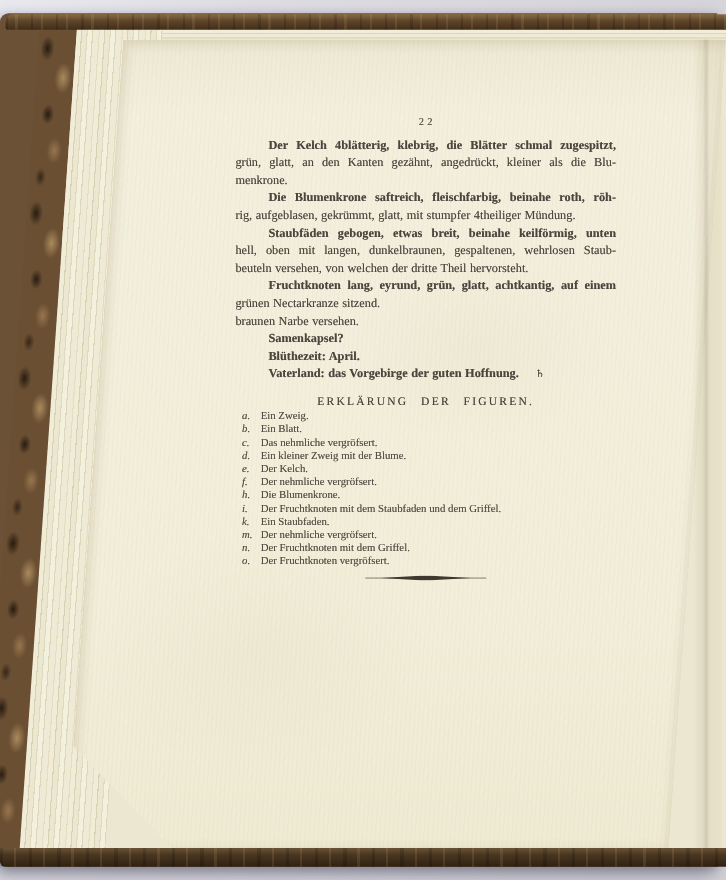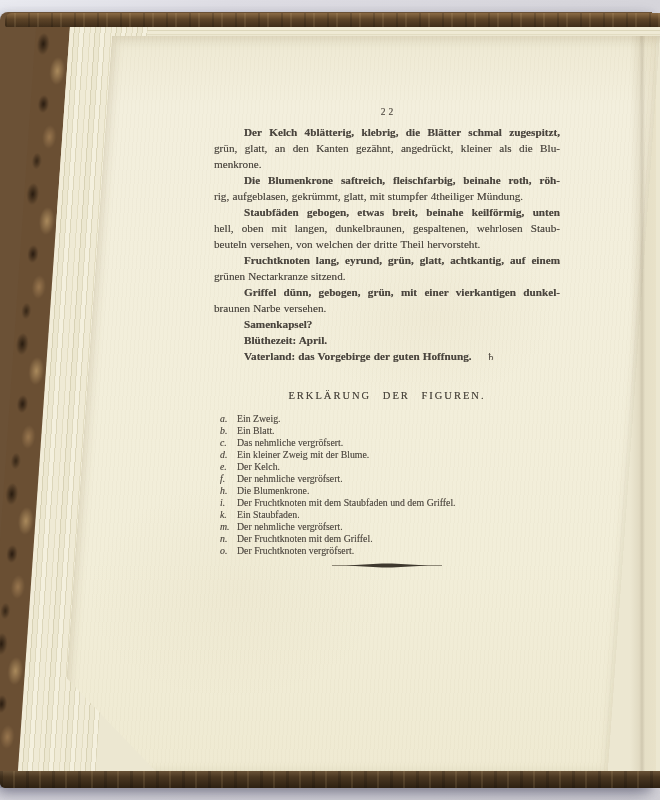--- a/index.html
+++ b/index.html
@@ -62,24 +62,24 @@
 
   .pagenum { height:17px; text-align:center; font-size:9.5px; letter-spacing:3px;
     color:#585249; padding-left:3px; }
 
   .tline { height:16px; line-height:16px; font-size:11.2px; white-space:nowrap;
     text-align:justify; word-spacing:.4px; }
   .tline.just { text-align-last:justify; }
   .tline.ind { padding-left:30px;font-weight:bold; }
   .saturn { font-family:"DejaVu Sans", sans-serif; font-size:9.5px; padding-left:15px; color:#514b42; }
 
-  .heading { margin-top:24px; height:15px; line-height:15px; text-align:center;
+  .heading { margin-top:10px; height:15px; line-height:15px; text-align:center;
     font-size:10.5px; letter-spacing:2px; word-spacing:7px; color:#49443c; }
 
-  .figlist { margin-top:10px; padding-left:6px; }
+  .figlist { margin-top:0; padding-left:6px; }
   .fig-row { height:12px; line-height:12px; font-size:9.8px; color:#534d45; white-space:nowrap; }
   .fig-letter { display:inline-block; width:17px; font-style:italic; }
 
   .divider { position:relative; width:110px; height:5px; margin:6px auto 0; }
   .divider-hairline { position:absolute; left:0; right:0; top:2px; height:1px;
     background:rgba(62,54,42,.55); }
   .divider-swell { position:absolute; left:14px; right:14px; top:0; height:5px; background:#3e382e;
     clip-path:polygon(0 50%, 44% 8%, 56% 8%, 100% 50%, 56% 92%, 44% 92%); }
 </style>
 </head>
@@ -104,21 +104,20 @@
           <div class="tline ind just">Der Kelch 4blätterig, klebrig, die Blätter schmal zugespitzt,</div>
           <div class="tline just">grün, glatt, an den Kanten gezähnt, angedrückt, kleiner als die Blu-</div>
           <div class="tline">menkrone.</div>
           <div class="tline ind just">Die Blumenkrone saftreich, fleischfarbig, beinahe roth, röh-</div>
           <div class="tline">rig, aufgeblasen, gekrümmt, glatt, mit stumpfer 4theiliger Mündung.</div>
           <div class="tline ind just">Staubfäden gebogen, etwas breit, beinahe keilförmig, unten</div>
           <div class="tline just">hell, oben mit langen, dunkelbraunen, gespaltenen, wehrlosen Staub-</div>
           <div class="tline">beuteln versehen, von welchen der dritte Theil hervorsteht.</div>
           <div class="tline ind just">Fruchtknoten lang, eyrund, grün, glatt, achtkantig, auf einem</div>
           <div class="tline">grünen Nectarkranze sitzend.</div>
-          <div class="tline ind just">Griffel dünn, gebogen, grün, mit einer vierkantigen dunkel-</div>
           <div class="tline">braunen Narbe versehen.</div>
           <div class="tline ind">Samenkapsel?</div>
           <div class="tline ind">Blüthezeit: April.</div>
           <div class="tline ind">Vaterland: das Vorgebirge der guten Hoffnung.<span class="saturn">♄</span></div>
         </div>
       <div class="heading">ERKLÄRUNG DER FIGUREN.</div>
       <div class="figlist">
           <div class="fig-row"><span class="fig-letter">a.</span><span class="fig-text">Ein Zweig.</span></div>
           <div class="fig-row"><span class="fig-letter">b.</span><span class="fig-text">Ein Blatt.</span></div>
           <div class="fig-row"><span class="fig-letter">c.</span><span class="fig-text">Das nehmliche vergröfsert.</span></div>

